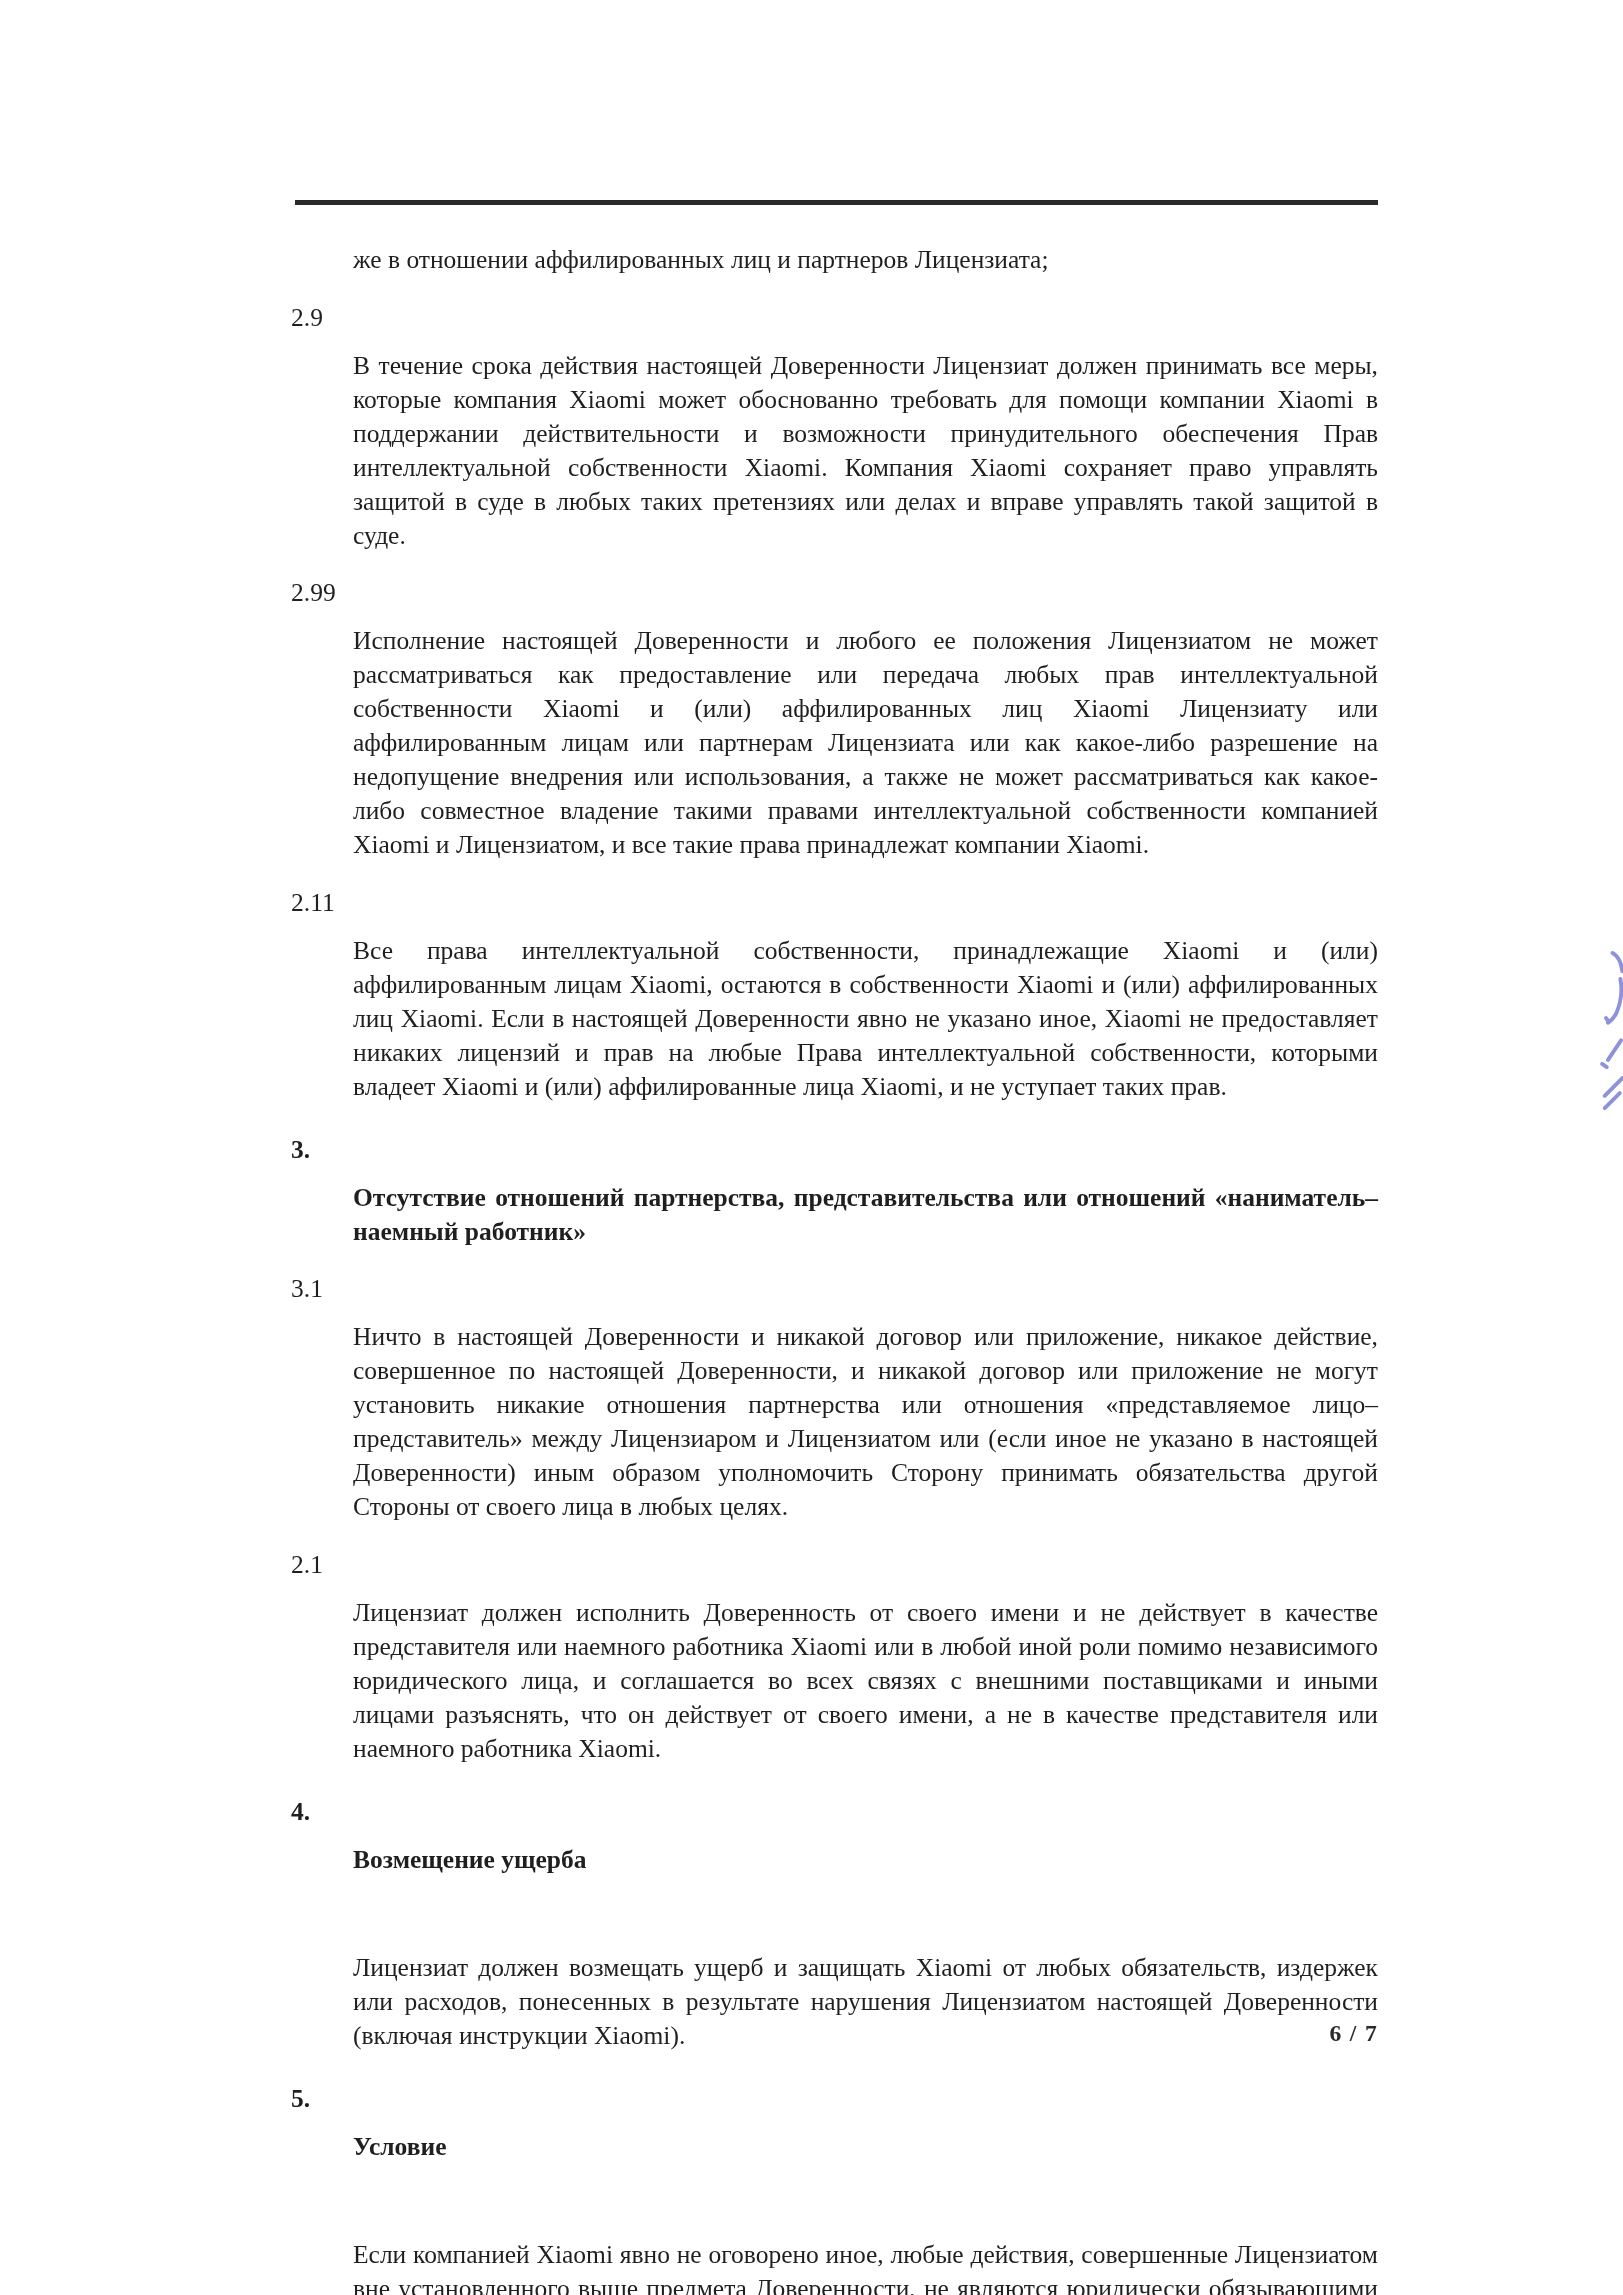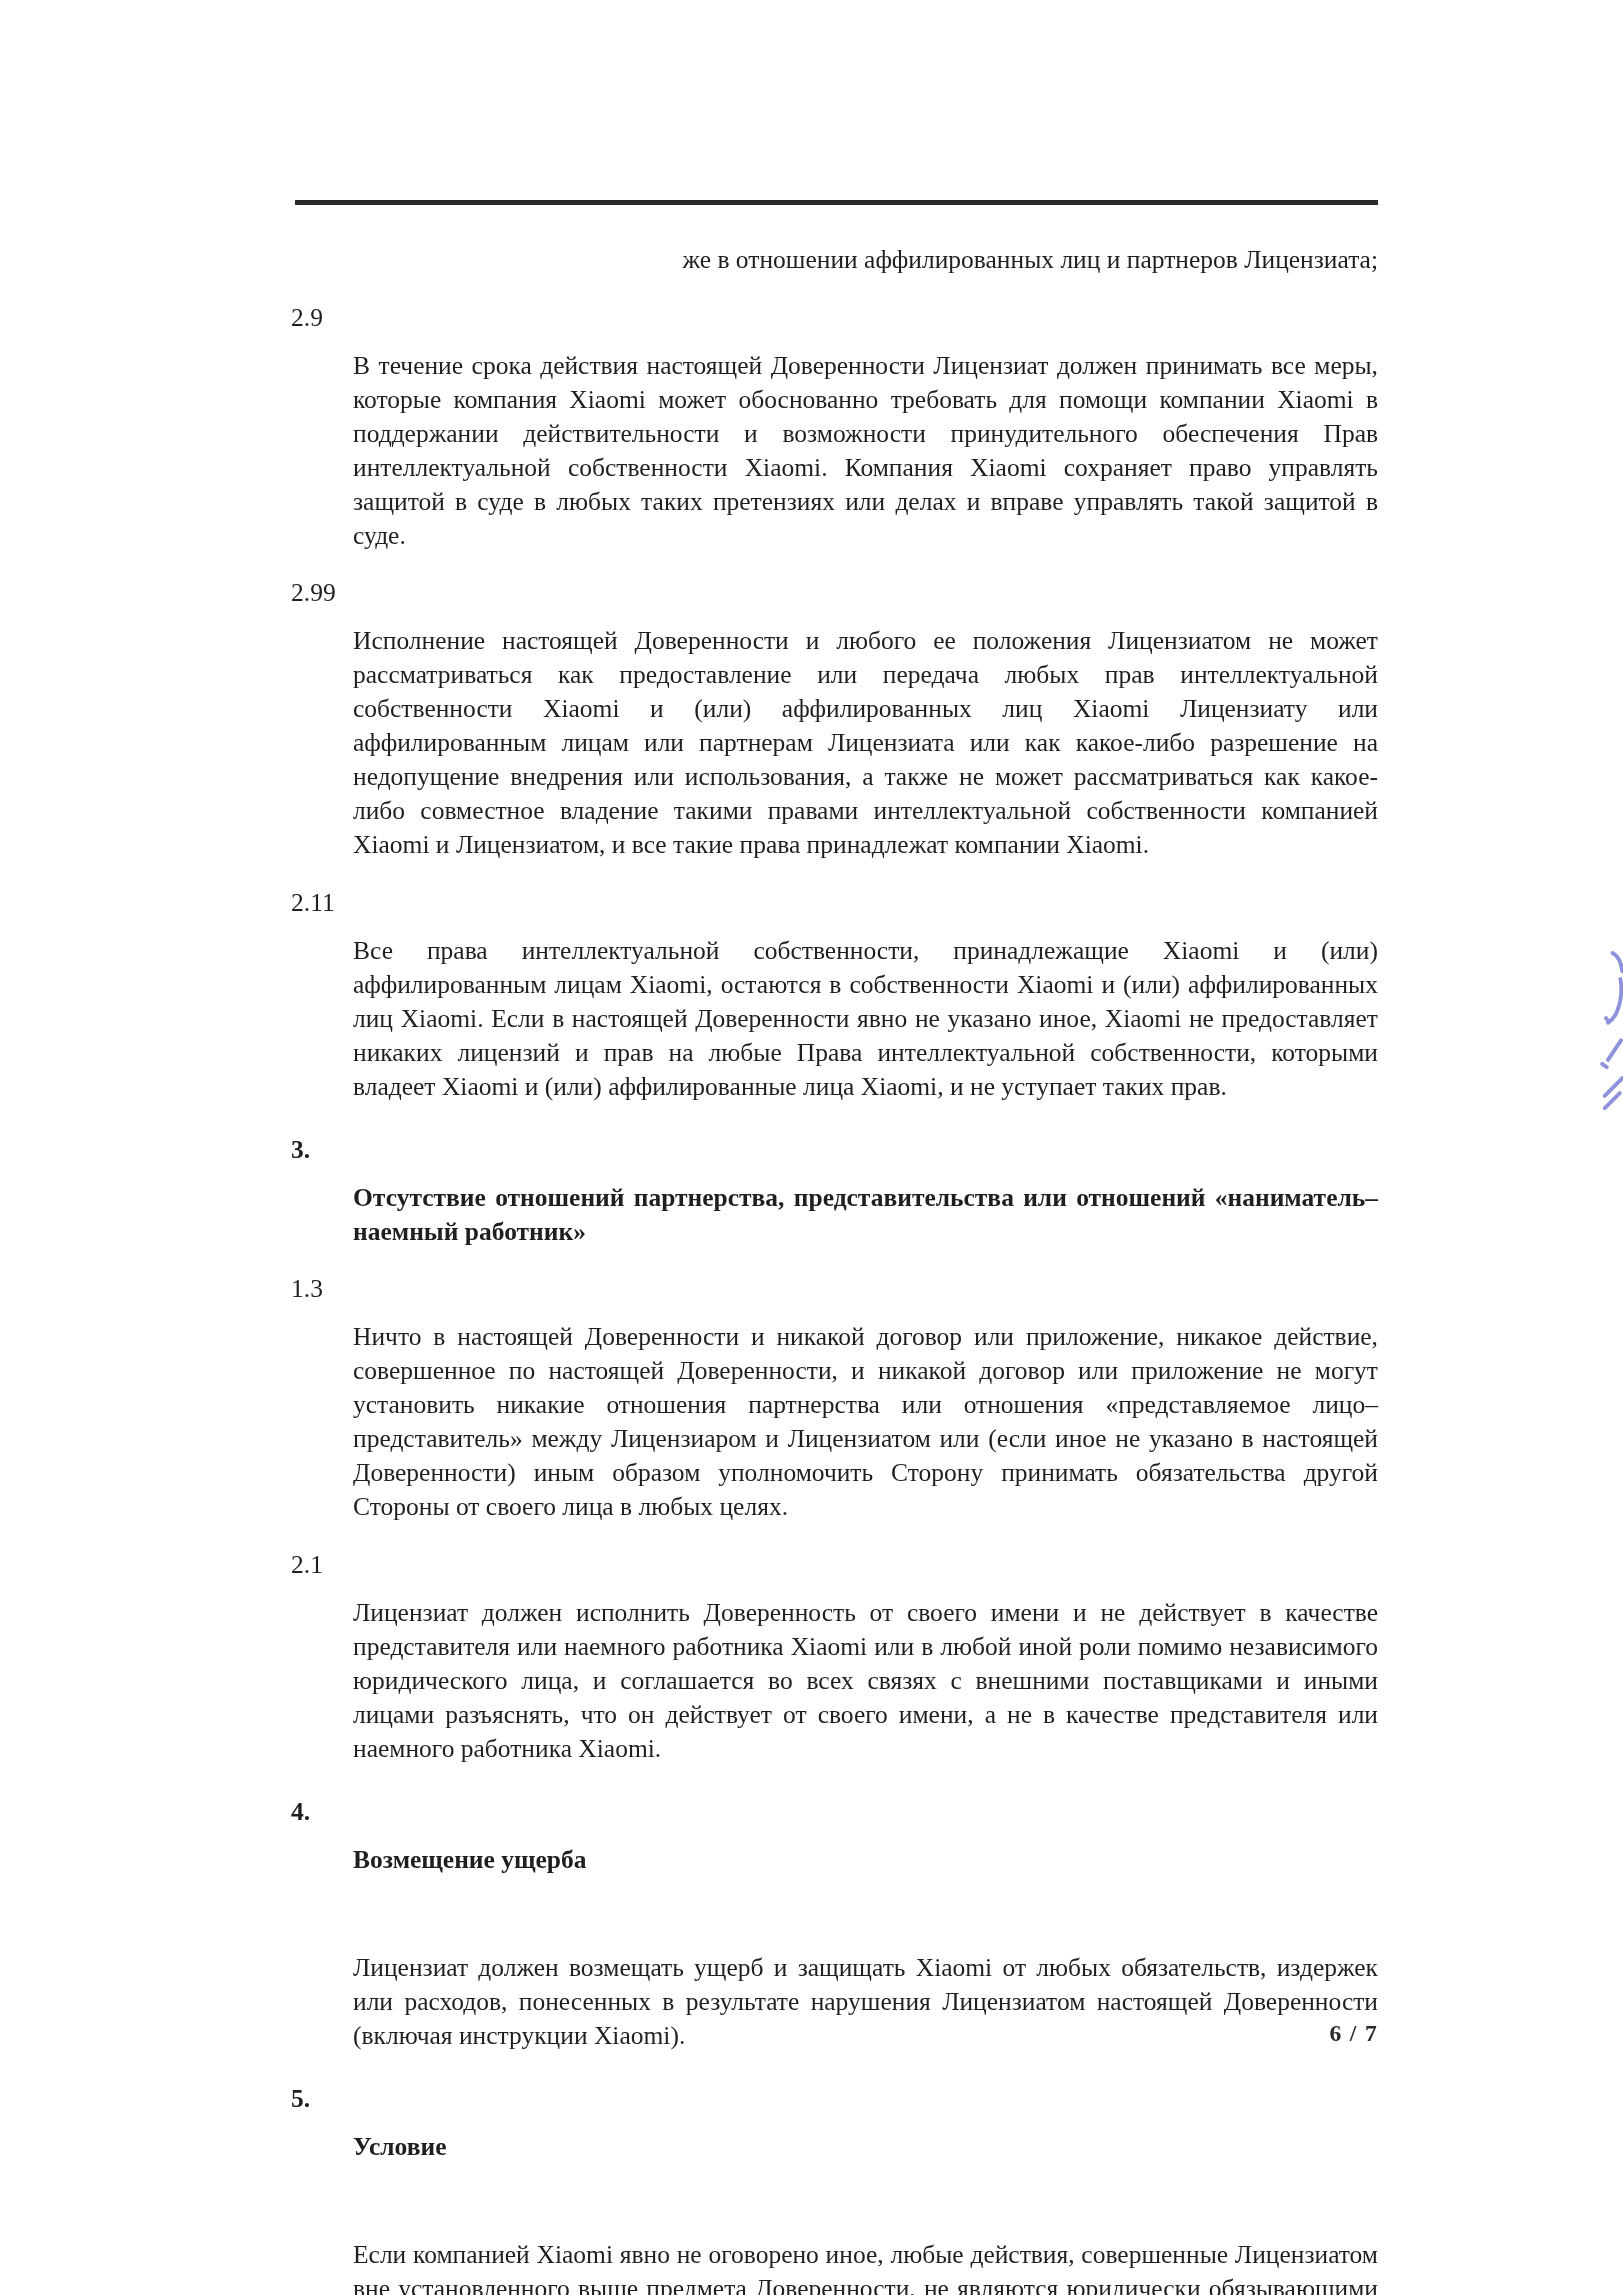--- a/index.html
+++ b/index.html
@@ -31,21 +31,21 @@
   }
 
   .content {
     position: absolute;
     left: 291px; top: 243px;
     width: 1087px;
     font-size: 25.5px; line-height: 34px;
     text-align: justify;
   }
 
-  .intro { margin-left: 62px; text-align: right; }
+  .intro { margin-left: 62px; text-align: left; }
 
   .clause { display: flex; margin-top: 23.6px; }
   .clause .num { flex: 0 0 62px; text-align: left; }
   .clause .txt { flex: 1 1 auto; min-width: 0; margin-top: 48px; }
 
   .clause.heading { margin-top: 29px; }
   .clause.heading .num, .clause.heading .txt { font-weight: bold; }
 
   .clause.plain { margin-top: 26px; }
 
@@ -91,21 +91,21 @@
       <span class="num">2.11</span>
       <div class="txt">Все права интеллектуальной собственности, принадлежащие Xiaomi и (или) аффилированным лицам Xiaomi, остаются в собственности Xiaomi и (или) аффилированных лиц Xiaomi. Если в настоящей Доверенности явно не указано иное, Xiaomi не предоставляет никаких лицензий и прав на любые Права интеллектуальной собственности, которыми владеет Xiaomi и (или) аффилированные лица Xiaomi, и не уступает таких прав.</div>
     </div>
 
     <div class="clause heading">
       <span class="num">3.</span>
       <div class="txt">Отсутствие отношений партнерства, представительства или отношений «наниматель–наемный работник»</div>
     </div>
 
     <div class="clause">
-      <span class="num">1.3</span>
+      <span class="num">3.1</span>
       <div class="txt">Ничто в настоящей Доверенности и никакой договор или приложение, никакое действие, совершенное по настоящей Доверенности, и никакой договор или приложение не могут установить никакие отношения партнерства или отношения «представляемое лицо–представитель» между Лицензиаром и Лицензиатом или (если иное не указано в настоящей Доверенности) иным образом уполномочить Сторону принимать обязательства другой Стороны от своего лица в любых целях.</div>
     </div>
 
     <div class="clause">
       <span class="num">2.1</span>
       <div class="txt">Лицензиат должен исполнить Доверенность от своего имени и не действует в качестве представителя или наемного работника Xiaomi или в любой иной роли помимо независимого юридического лица, и соглашается во всех связях с внешними поставщиками и иными лицами разъяснять, что он действует от своего имени, а не в качестве представителя или наемного работника Xiaomi.</div>
     </div>
 
     <div class="clause heading">
       <span class="num">4.</span>

